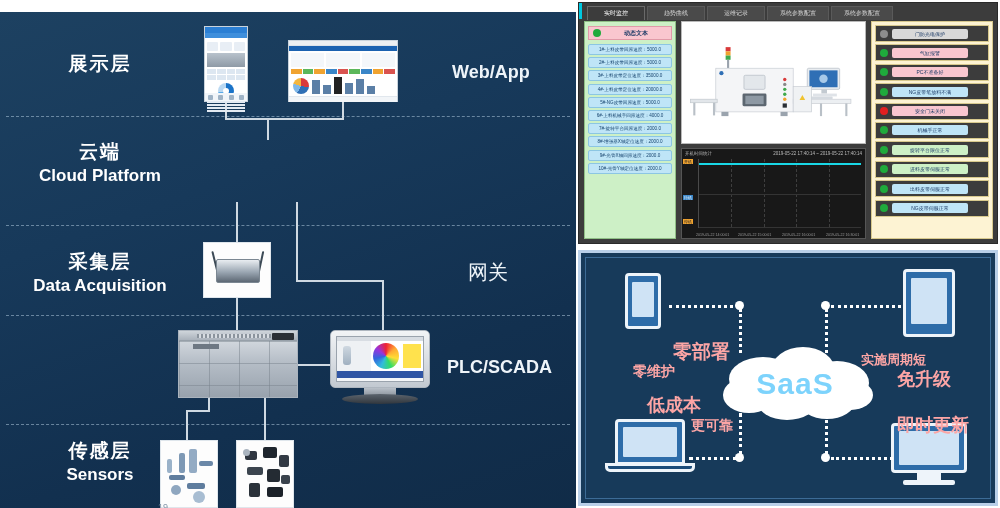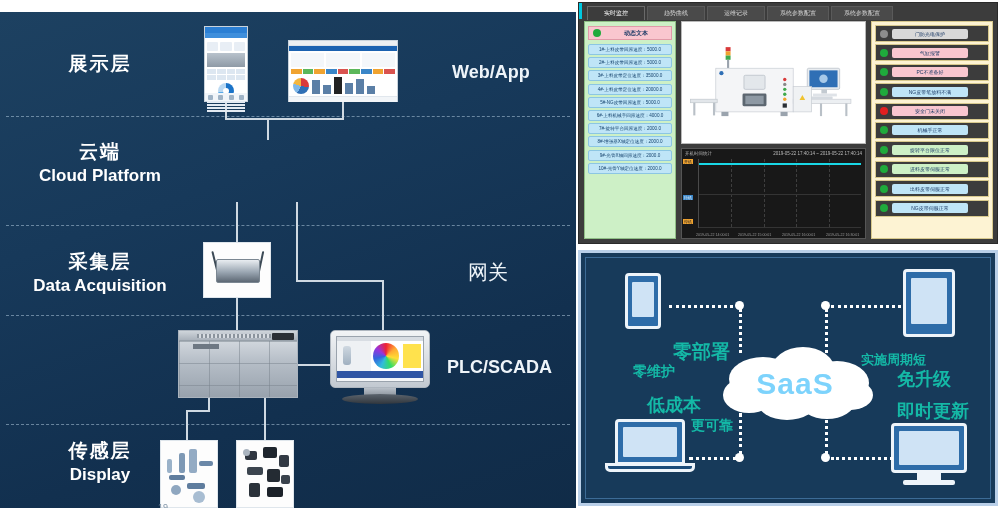--- a/index.html
+++ b/index.html
@@ -164,21 +164,21 @@
 
   
   .saas { position:absolute; left:578px; top:250px; width:420px; height:256px;
           background:#173a5a; border:3px solid #b9cfe8; }
   .saas-in { position:absolute; inset:4px; border:1px solid #3c6b96; }
   .dev { position:absolute; border:3px solid #eef4fa; border-radius:4px; background:#2e6ca8; }
   .dev-screen { position:absolute; background:#cfe3f5; border-radius:1px; }
   .saas-cloud { position:absolute; left:130px; top:92px; width:168px; height:78px; }
   .saas-cloud-txt { position:absolute; inset:0; display:flex; align-items:center; justify-content:center;
      color:#7dd3fc; font-size:30px; font-weight:bold; letter-spacing:1px; }
-  .feat { position:absolute; color:#14b8a6; font-weight:bold; white-space:nowrap; }
+  .feat { position:absolute; color:#fca5a5; font-weight:bold; white-space:nowrap; }
   .node { position:absolute; width:9px; height:9px; border-radius:50%; background:#fff; }
   .dash-v { position:absolute; width:0; border-left:3px dotted #fff; }
   .dash-h { position:absolute; height:0; border-top:3px dotted #fff; }
 </style>
 </head>
 <body>
 
 <div id="root">
 
   <div class="arch">
@@ -194,21 +194,21 @@
     <div class="layer-label" style="top:238px">
       <div class="layer-cn">采集层</div>
       <div class="layer-en">Data Acquisition</div>
     </div>
     <div class="layer-label" style="top:128px">
       <div class="layer-cn">云端</div>
       <div class="layer-en">Cloud Platform</div>
     </div>
     <div class="layer-label" style="top:427px">
       <div class="layer-cn">传感层</div>
-      <div class="layer-en">Display</div>
+      <div class="layer-en">Sensors</div>
     </div>
 
     <div class="right-label" style="left:452px; top:50px">Web/App</div>
     <div class="right-label cn" style="left:468px; top:247px">网关</div>
     <div class="right-label" style="left:447px; top:345px">PLC/SCADA</div>
 
     <div class="ln v" style="left:225px; top:90px;  height:18px"></div>
     <div class="ln h" style="left:225px; top:106px; width:118px"></div>
     <div class="ln v" style="left:342px; top:90px;  height:18px"></div>
     <div class="ln v" style="left:267px; top:106px; height:22px"></div>
@@ -549,15 +549,15 @@
       </svg>
       <div class="saas-cloud-txt">SaaS</div>
     </div>
 
     <div class="feat" style="left:92px;  top:86px;  font-size:19px">零部署</div>
     <div class="feat" style="left:52px;  top:110px; font-size:14px">零维护</div>
     <div class="feat" style="left:66px;  top:140px; font-size:18px">低成本</div>
     <div class="feat" style="left:110px; top:164px; font-size:14px">更可靠</div>
     <div class="feat" style="left:280px; top:98px;  font-size:13px">实施周期短</div>
     <div class="feat" style="left:316px; top:114px; font-size:18px">免升级</div>
-    <div class="feat" style="left:316px; top:146px; font-size:18px">即时更新</div>
+    <div class="feat" style="left:316px; top:160px; font-size:18px">即时更新</div>
   </div>
 </div>
 
 </body></html>

